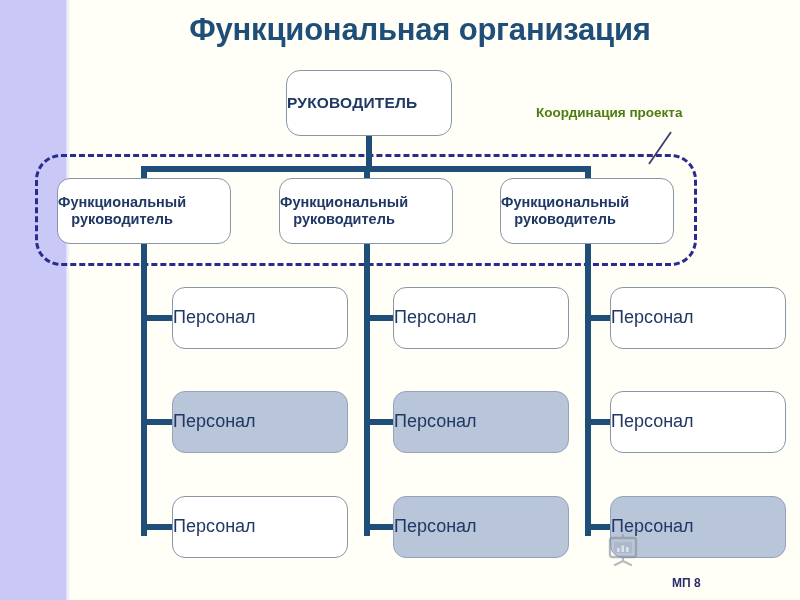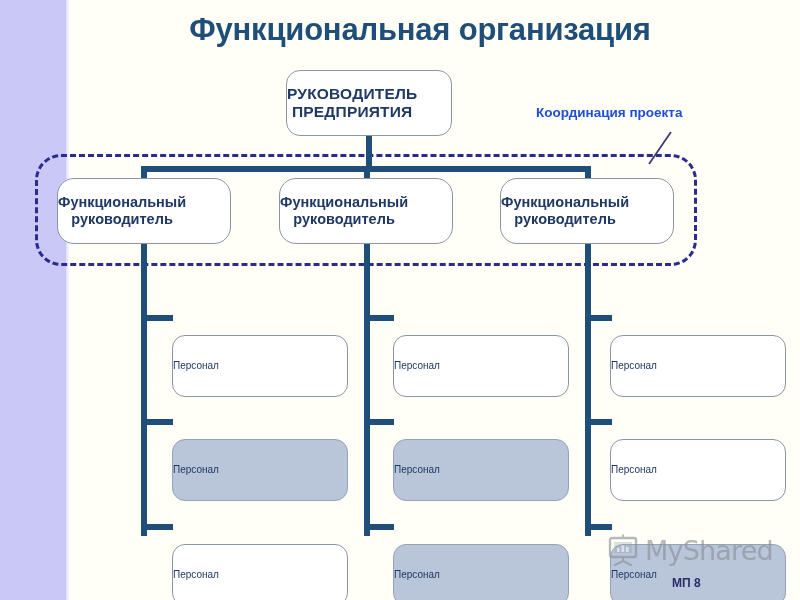--- a/index.html
+++ b/index.html
@@ -53,21 +53,21 @@
     width: 662px; height: 112px;
     border: 3px dashed #2b2b8f;
     border-radius: 26px;
     box-sizing: border-box;
   }
   #coord-label {
     position: absolute;
     left: 536px; top: 105px;
     font-size: 13.5px;
     font-weight: bold;
-    color: #1d4ed8;
+    color: #4d7c0f;
     white-space: nowrap;
   }
   #coord-leader {
     position: absolute;
     left: 645px; top: 130px;
     width: 30px; height: 36px;
   }
   
   .node {
     position: absolute;
@@ -90,27 +90,25 @@
     width: 166px; height: 66px;
     font-size: 15.5px;
     font-weight: bold;
     letter-spacing: 0.2px;
     border-radius: 14px;
   }
   .node.manager {
     width: 174px; height: 66px;
     font-size: 14.5px;
     font-weight: bold;
-    border-radius: 17px;
   }
   .node.staff {
     width: 176px; height: 62px;
-    font-size: 10px;
+    font-size: 18px;
     font-weight: normal;
-    margin-top: 48px;
   }
   
   .conn {
     position: absolute;
     background: #1f4e79;
   }
   .conn.v { width: 6px; }
   .conn.h { height: 6px; }
   
   #watermark {
@@ -168,21 +166,20 @@
   <div class="conn h" style="left:364px; top:524px; width:30px;"></div>
 
   <div class="conn v" style="left:585px; top:243px; height:293px;"></div>
   <div class="conn h" style="left:585px; top:315px; width:27px;"></div>
   <div class="conn h" style="left:585px; top:419px; width:27px;"></div>
   <div class="conn h" style="left:585px; top:524px; width:27px;"></div>
 
   <div class="node" id="box-ceo">
     <span>
       <span>РУКОВОДИТЕЛЬ</span><br>
-      <span>ПРЕДПРИЯТИЯ</span>
     </span>
   </div>
 
   <div class="node manager" style="left:57px; top:178px;">
     <span>
       <span>Функциональный</span><br>
       <span>руководитель</span>
     </span>
   </div>
   <div class="node manager" style="left:279px; top:178px;">
@@ -233,18 +230,17 @@
       <rect x="2" y="4" width="26" height="19" rx="2" fill="none" stroke="#8a8f99" stroke-width="2.4"></rect>
       <rect x="6" y="8" width="18" height="11" fill="#9aa0ab" opacity="0.55"></rect>
       <rect x="9" y="14" width="2.6" height="4" fill="#f3f3f6"></rect>
       <rect x="13.5" y="11.5" width="2.6" height="6.5" fill="#f3f3f6"></rect>
       <rect x="18" y="13" width="2.6" height="5" fill="#f3f3f6"></rect>
       <line x1="15" y1="0.5" x2="15" y2="4" stroke="#8a8f99" stroke-width="2"></line>
       <line x1="15" y1="23" x2="15" y2="28" stroke="#8a8f99" stroke-width="2"></line>
       <line x1="15" y1="27" x2="6" y2="31.5" stroke="#8a8f99" stroke-width="2"></line>
       <line x1="15" y1="27" x2="24" y2="31.5" stroke="#8a8f99" stroke-width="2"></line>
     </svg>
-    <span id="watermark-text">MyShared</span>
   </div>
 
   <div id="page-label">МП 8</div>
 
 </div>
 
 </body></html>

